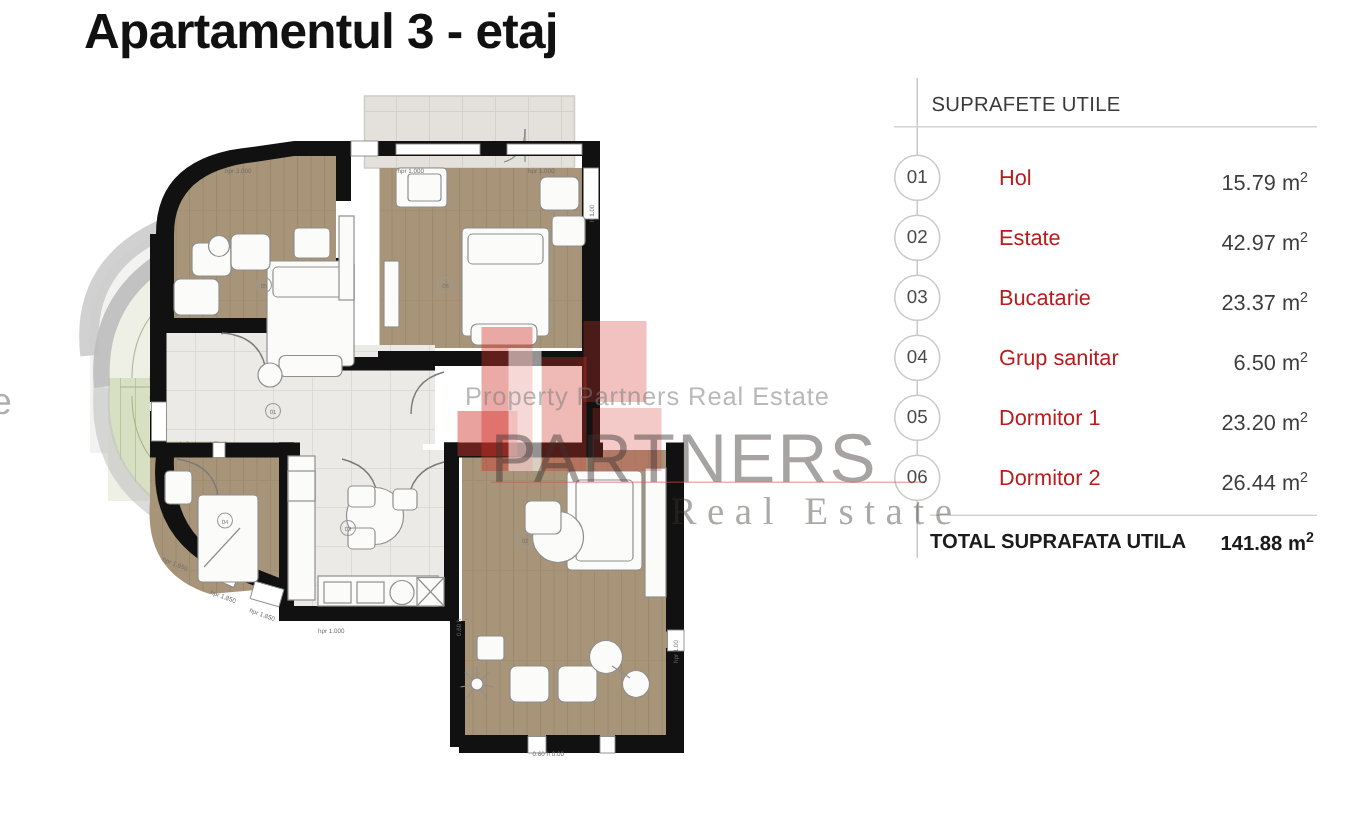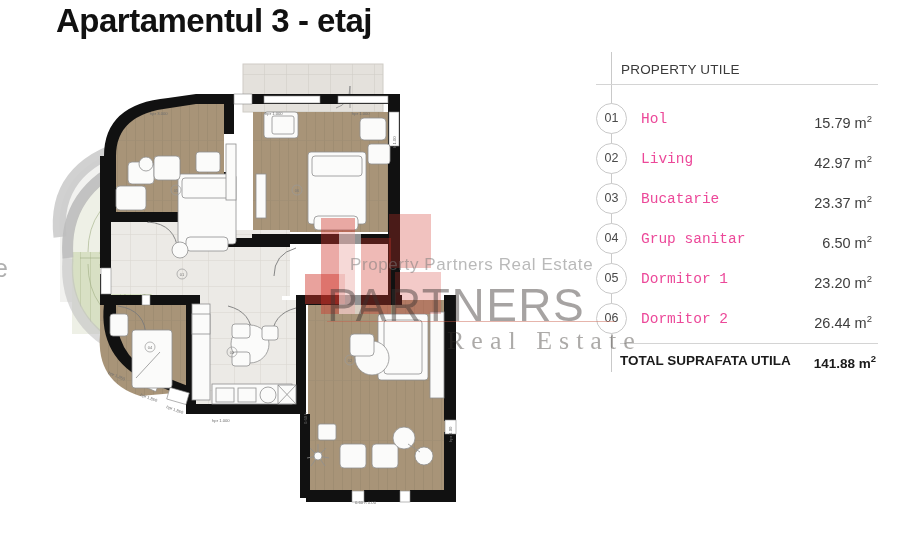--- a/index.html
+++ b/index.html
@@ -64,26 +64,25 @@
     border-radius: 50%;
     background: #ffffff;
     box-sizing: border-box;
     font-size: 12.5px;
     line-height: 29px;
     text-align: center;
     color: #4a4a4a;
   }
   .legend-name {
     position: absolute;
-    left: 45px; top: 0px;
+    left: 70px; top: 0px;
     height: 38px; line-height: 38px;
     font-size: 14.5px;
-    color: #ec4899;
-    white-space: nowrap;
-    font-family: Liberation Mono, monospace;
+    color: #b91c1c;
+    white-space: nowrap;
   }
   .legend-area {
     position: absolute;
     right: 6px; top: 0px;
     height: 38px; line-height: 38px;
     font-size: 14.5px;
     color: #3d3d3d;
     white-space: nowrap;
   }
   .legend-area sup { font-size: 9.5px; }
@@ -119,21 +118,20 @@
     left: 0; top: 0; width: 900px; height: 546px;
     pointer-events: none;
   }
   #wm-small {
     position: absolute;
     left: 310px; top: 255px;
     font-size: 17px;
     color: rgba(120,120,120,0.52);
     letter-spacing: 0.6px;
     white-space: nowrap;
-    margin-left: 40px;
   }
   #wm-edge {
     position: absolute;
     left: -14px; top: 254px;
     font-size: 25px;
     color: rgba(110,110,110,0.55);
     letter-spacing: 1px;
     white-space: nowrap;
   }
   #wm-brand1 {
@@ -421,32 +419,32 @@
       <text x="355" y="452">0.60 h 0.00</text>
       <text x="452" y="390" transform="rotate(-90 452 390)">hpr 1.00</text>
       <text x="396" y="96" transform="rotate(-90 396 96)">h 1.00</text>
       <text x="307" y="372" transform="rotate(-90 307 372)">0.60 h</text>
     </g>
   </svg>
 </div>
 
 <div id="legend">
   <div id="legend-rail"></div>
-  <div id="legend-title">PROPERTY UTILE</div>
+  <div id="legend-title">SUPRAFETE UTILE</div>
   <div id="legend-rule-top"></div>
 
   <div id="legend-rows">
     <div class="legend-row">
       <div class="legend-badge">01</div>
       <div class="legend-name">Hol</div>
       <div class="legend-area"><span>15.79</span> <span>m</span><sup>2</sup></div>
     </div>
     <div class="legend-row">
       <div class="legend-badge">02</div>
-      <div class="legend-name">Living</div>
+      <div class="legend-name">Estate</div>
       <div class="legend-area"><span>42.97</span> <span>m</span><sup>2</sup></div>
     </div>
     <div class="legend-row">
       <div class="legend-badge">03</div>
       <div class="legend-name">Bucatarie</div>
       <div class="legend-area"><span>23.37</span> <span>m</span><sup>2</sup></div>
     </div>
     <div class="legend-row">
       <div class="legend-badge">04</div>
       <div class="legend-name">Grup sanitar</div>

